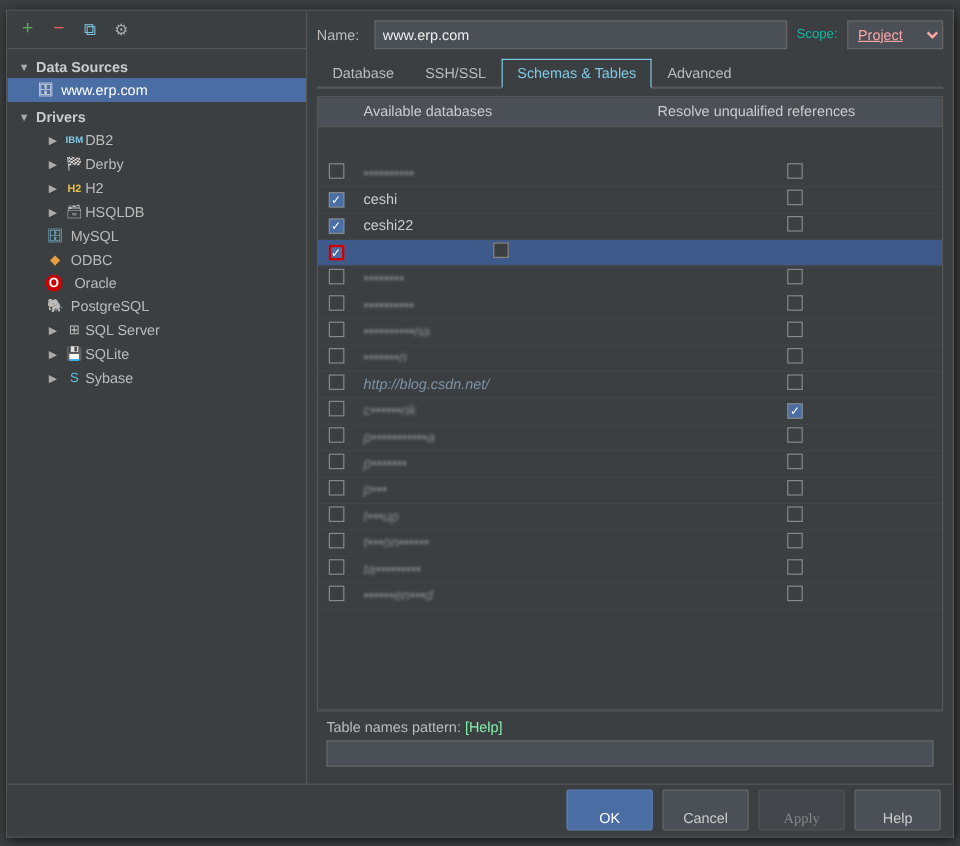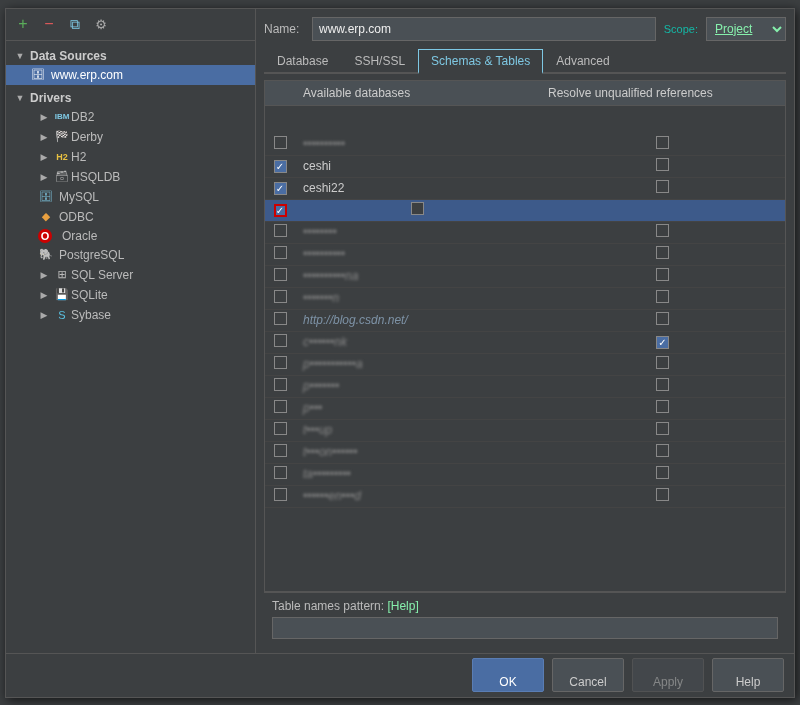--- a/index.html
+++ b/index.html
@@ -195,21 +195,21 @@
       outline: none;
     }
     .scope-label {
       color: #14b8a6;
       font-size: 11px;
     }
     .scope-select {
       height: 24px;
       background: #4a5055;
       border: 1px solid #666;
-      color: #86efac;
+      color: #fca5a5;
       padding: 0 4px;
       font-size: 12px;
       min-width: 80px;
       outline: none;
       text-decoration: underline;
     }
 
     
     .tabs {
       display: flex;
@@ -337,21 +337,21 @@
       height: 28px;
       border: 1px solid #666;
       background: #4a5055;
       color: #cccccc;
       font-size: 12px;
       cursor: pointer;
       border-radius: 2px;
       padding: 16px 12px;
     }
     .btn.primary { background: #4a6da3; border-color: #5a7db3; color: white; }
-    .btn.disabled { opacity: 0.5; cursor: default; }
+    .btn.disabled { opacity: 0.5; cursor: default; font-family: Liberation Serif, serif; }
 
     
     ::-webkit-scrollbar { width: 8px; }
     ::-webkit-scrollbar-track { background: #3c3f41; }
     ::-webkit-scrollbar-thumb { background: #666; border-radius: 4px; }
   </style>
 </head>
 <body>
 
 <div class="dialog">

